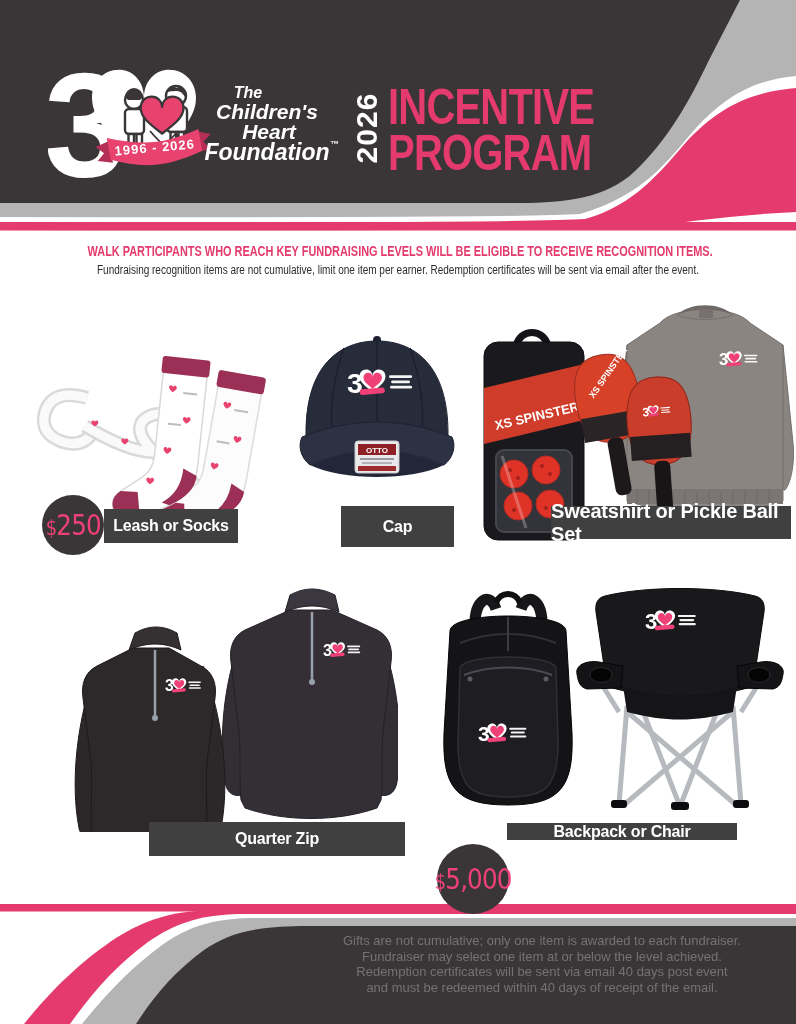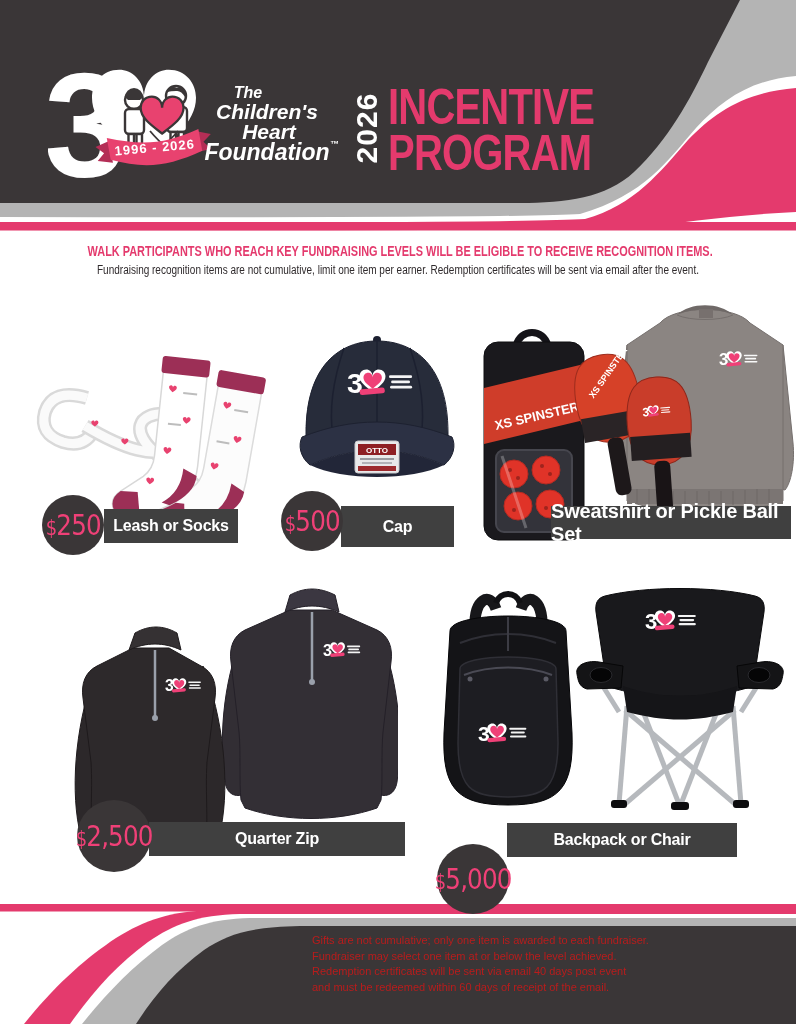--- a/index.html
+++ b/index.html
@@ -22,22 +22,22 @@
   .price-badge{position:absolute;border-radius:50%;background:#3a3637;display:flex;
                align-items:center;justify-content:center;z-index:4;}
   .price-badge span{color:#ef4077;font-family:"DejaVu Sans",sans-serif;font-weight:400;
                     white-space:nowrap;transform:scaleX(0.85);letter-spacing:-1px;}
   .price-cur{font-size:21px;}
   .price-val{font-size:29px;}
   .label-bar{position:absolute;background:#404040;color:#fff;font-weight:bold;display:flex;
              align-items:center;justify-content:center;z-index:3;letter-spacing:-0.2px;}
   
   .ftr-svg{position:absolute;left:0;top:884px;}
-  .ftr-text{position:absolute;left:312px;top:933px;width:460px;text-align:left;color:#b91c1c;
-            font-size:11px;line-height:15.5px;z-index:5;}
+  .ftr-text{position:absolute;left:312px;top:933px;width:460px;text-align:center;color:#737373;
+            font-size:13px;line-height:15.5px;z-index:5;}
   svg text{font-family:"Liberation Sans",sans-serif;}
 </style>
 </head>
 <body>
 
 <div class="page">
 
   <svg width="0" height="0" style="position:absolute" aria-hidden="true">
     <defs>
       <path id="h14" d="M7,4.2 C7,2 5.4,0.8 3.9,0.8 C1.8,0.8 0.5,2.4 0.5,4.2 C0.5,7.2 3.6,9.4 7,12 C10.4,9.4 13.5,7.2 13.5,4.2 C13.5,2.4 12.2,0.8 10.1,0.8 C8.6,0.8 7,2 7,4.2 Z"></path>
@@ -239,23 +239,20 @@
       <rect x="-8" y="84" width="16" height="58" rx="6" fill="#191416"></rect>
       <use href="#mlogo" transform="translate(-16,28) scale(0.45)"></use>
     </g>
   </svg>
 
   <div class="price-badge" style="left:42px;top:495px;width:62px;height:60px">
     <span><span class="price-cur">$</span><span class="price-val">250</span></span>
   </div>
   <div class="label-bar" style="left:104px;top:509px;width:134px;height:34px;font-size:16px">Leash or Socks</div>
 
-  <div class="price-badge" style="left:281px;top:491px;width:62px;height:60px">
-    <span><span class="price-cur">$</span><span class="price-val">500</span></span>
-  </div>
   <div class="label-bar" style="left:341px;top:506px;width:113px;height:41px;font-size:16px">Cap</div>
 
   <div class="label-bar" style="left:551px;top:506px;width:240px;height:33px;font-size:20px">Sweatshirt or Pickle Ball Set</div>
 
   <svg class="abs" style="left:73px;top:577px" width="325" height="255" viewBox="0 0 325 255">
     <g transform="translate(152,5)">
       <path d="M20,48 C0,90 -7,150 0,200 C2,212 10,216 20,212 L30,150 L28,60 Z" fill="#322e34" stroke="#242028"></path>
       <path d="M152,48 C172,90 179,150 172,200 C170,212 162,216 152,212 L142,150 L144,60 Z" fill="#322e34" stroke="#242028"></path>
       <path d="M65,28 L20,48 C8,54 4,66 6,80 L14,150 C16,170 14,200 16,218 L20,226 C60,240 112,240 152,226 L156,218 C158,200 156,170 158,150 L166,80 C168,66 164,54 152,48 L107,28 Z" fill="#332f35" stroke="#242028"></path>
       <path d="M60,30 L65,13 C80,5 94,5 110,13 L114,30 C96,22 78,22 60,30 Z" fill="#3b3741" stroke="#242028"></path>
@@ -307,37 +304,34 @@
       <ellipse cx="184" cy="97" rx="11" ry="7.5" fill="#050506" stroke="#2a2a2e"></ellipse>
       <path d="M48,108 C85,121 125,121 162,108 L158,134 C120,144 90,144 52,134 Z" fill="#151518"></path>
       <g fill="#0c0c0e">
         <rect x="36" y="222" width="16" height="8" rx="3"></rect>
         <rect x="158" y="222" width="16" height="8" rx="3"></rect>
         <rect x="96" y="224" width="18" height="8" rx="3"></rect>
       </g>
     </g>
   </svg>
 
-  <div class="price-badge" style="left:77px;top:800px;width:74px;height:72px">
-    <span><span class="price-cur">$</span><span class="price-val">2,500</span></span>
-  </div>
   <div class="label-bar" style="left:149px;top:822px;width:256px;height:34px;font-size:16px">Quarter Zip</div>
 
   <div class="price-badge" style="left:437px;top:844px;width:72px;height:70px">
     <span><span class="price-cur">$</span><span class="price-val">5,000</span></span>
   </div>
-  <div class="label-bar" style="left:507px;top:823px;width:230px;height:34px;font-size:16px">Backpack or Chair</div>
+  <div class="label-bar" style="left:507px;top:823px;width:230px;height:17px;font-size:16px">Backpack or Chair</div>
 
   <svg class="ftr-svg" width="796" height="140" viewBox="0 0 796 140">
     <rect x="0" y="20" width="796" height="7.5" fill="#e43a6d"></rect>
     <path d="M24,140 L796,140 L796,26 L215,26 C170,27 145,36 116,54 C86,74 56,100 24,140 Z" fill="#e43a6d"></path>
     <path d="M70,140 L796,140 L796,30 L240,30 C198,31 174,40 148,58 C118,80 94,106 70,140 Z" fill="#ffffff"></path>
     <path d="M82,140 L796,140 L796,34 L250,34 C210,35 186,44 162,61 C132,83 106,110 82,140 Z" fill="#b4b4b4"></path>
     <path d="M136,140 L796,140 L796,42 L300,42 C250,43 228,50 204,66 C174,88 154,112 136,140 Z" fill="#3a3637"></path>
   </svg>
   <div class="ftr-text">
     <div>Gifts are not cumulative; only one item is awarded to each fundraiser.</div>
     <div>Fundraiser may select one item at or below the level achieved.</div>
     <div>Redemption certificates will be sent via email 40 days post event</div>
-    <div>and must be redeemed within 60 days of receipt of the email.</div>
+    <div>and must be redeemed within 40 days of receipt of the email.</div>
   </div>
 
 </div>
 
 </body></html>

